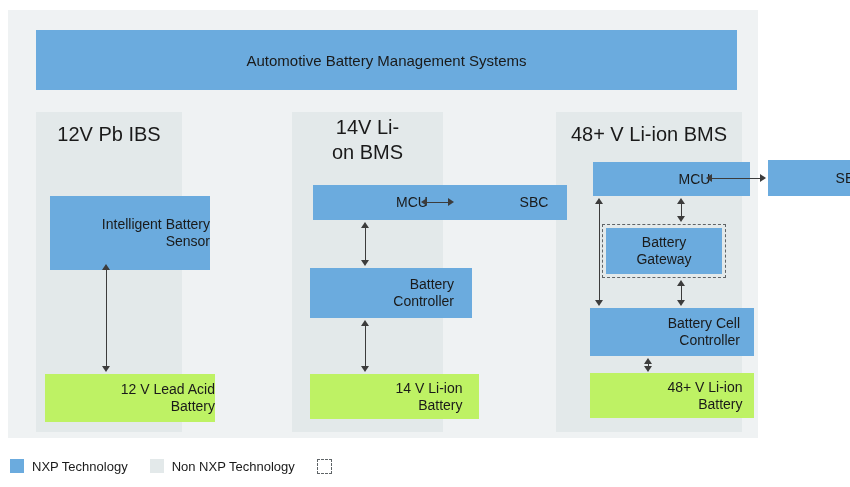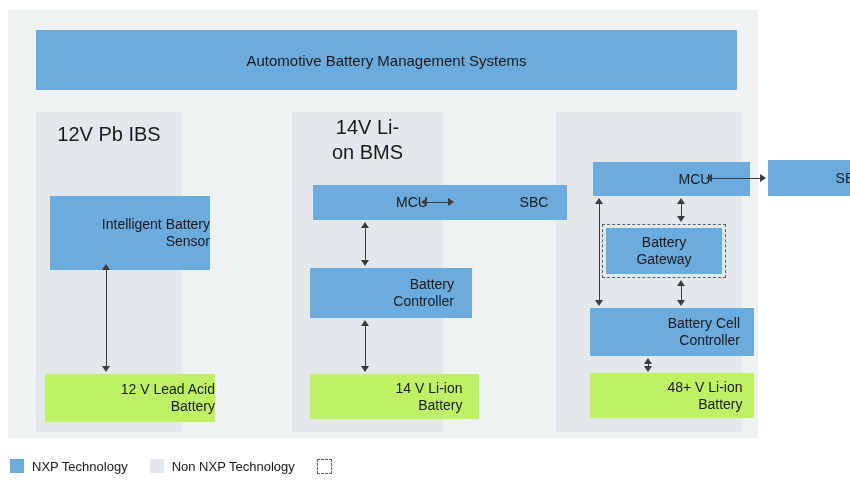--- a/index.html
+++ b/index.html
@@ -68,20 +68,23 @@
 
   <div class="colbg" style="left:36px; top:112px; width:146px; height:320px;"></div>
   <div class="colbg" style="left:292px; top:112px; width:151px; height:320px;"></div>
   <div class="colbg" style="left:556px; top:112px; width:186px; height:320px;"></div>
 
   <div class="colheader" style="left:36px; top:122px; width:146px;">
     <span class="hwrap">12V Pb IBS</span>
   </div>
   <div class="colheader narrow" style="left:292px; top:115px; width:151px;">
     <span class="hwrap">14V Li-on BMS</span>
+  </div>
+  <div class="colheader" style="left:556px; top:122px; width:186px;">
+    <span class="hwrap">48+ V Li-ion BMS</span>
   </div>
 
   <div class="bluebox" style="left:50px; top:196px; width:114px; height:74px;">
     <span>Intelligent Battery Sensor</span>
   </div>
 
   <div class="arr-v" style="left:102px; top:264px; height:108px;">
     <span class="shaft"></span>
   </div>
 

